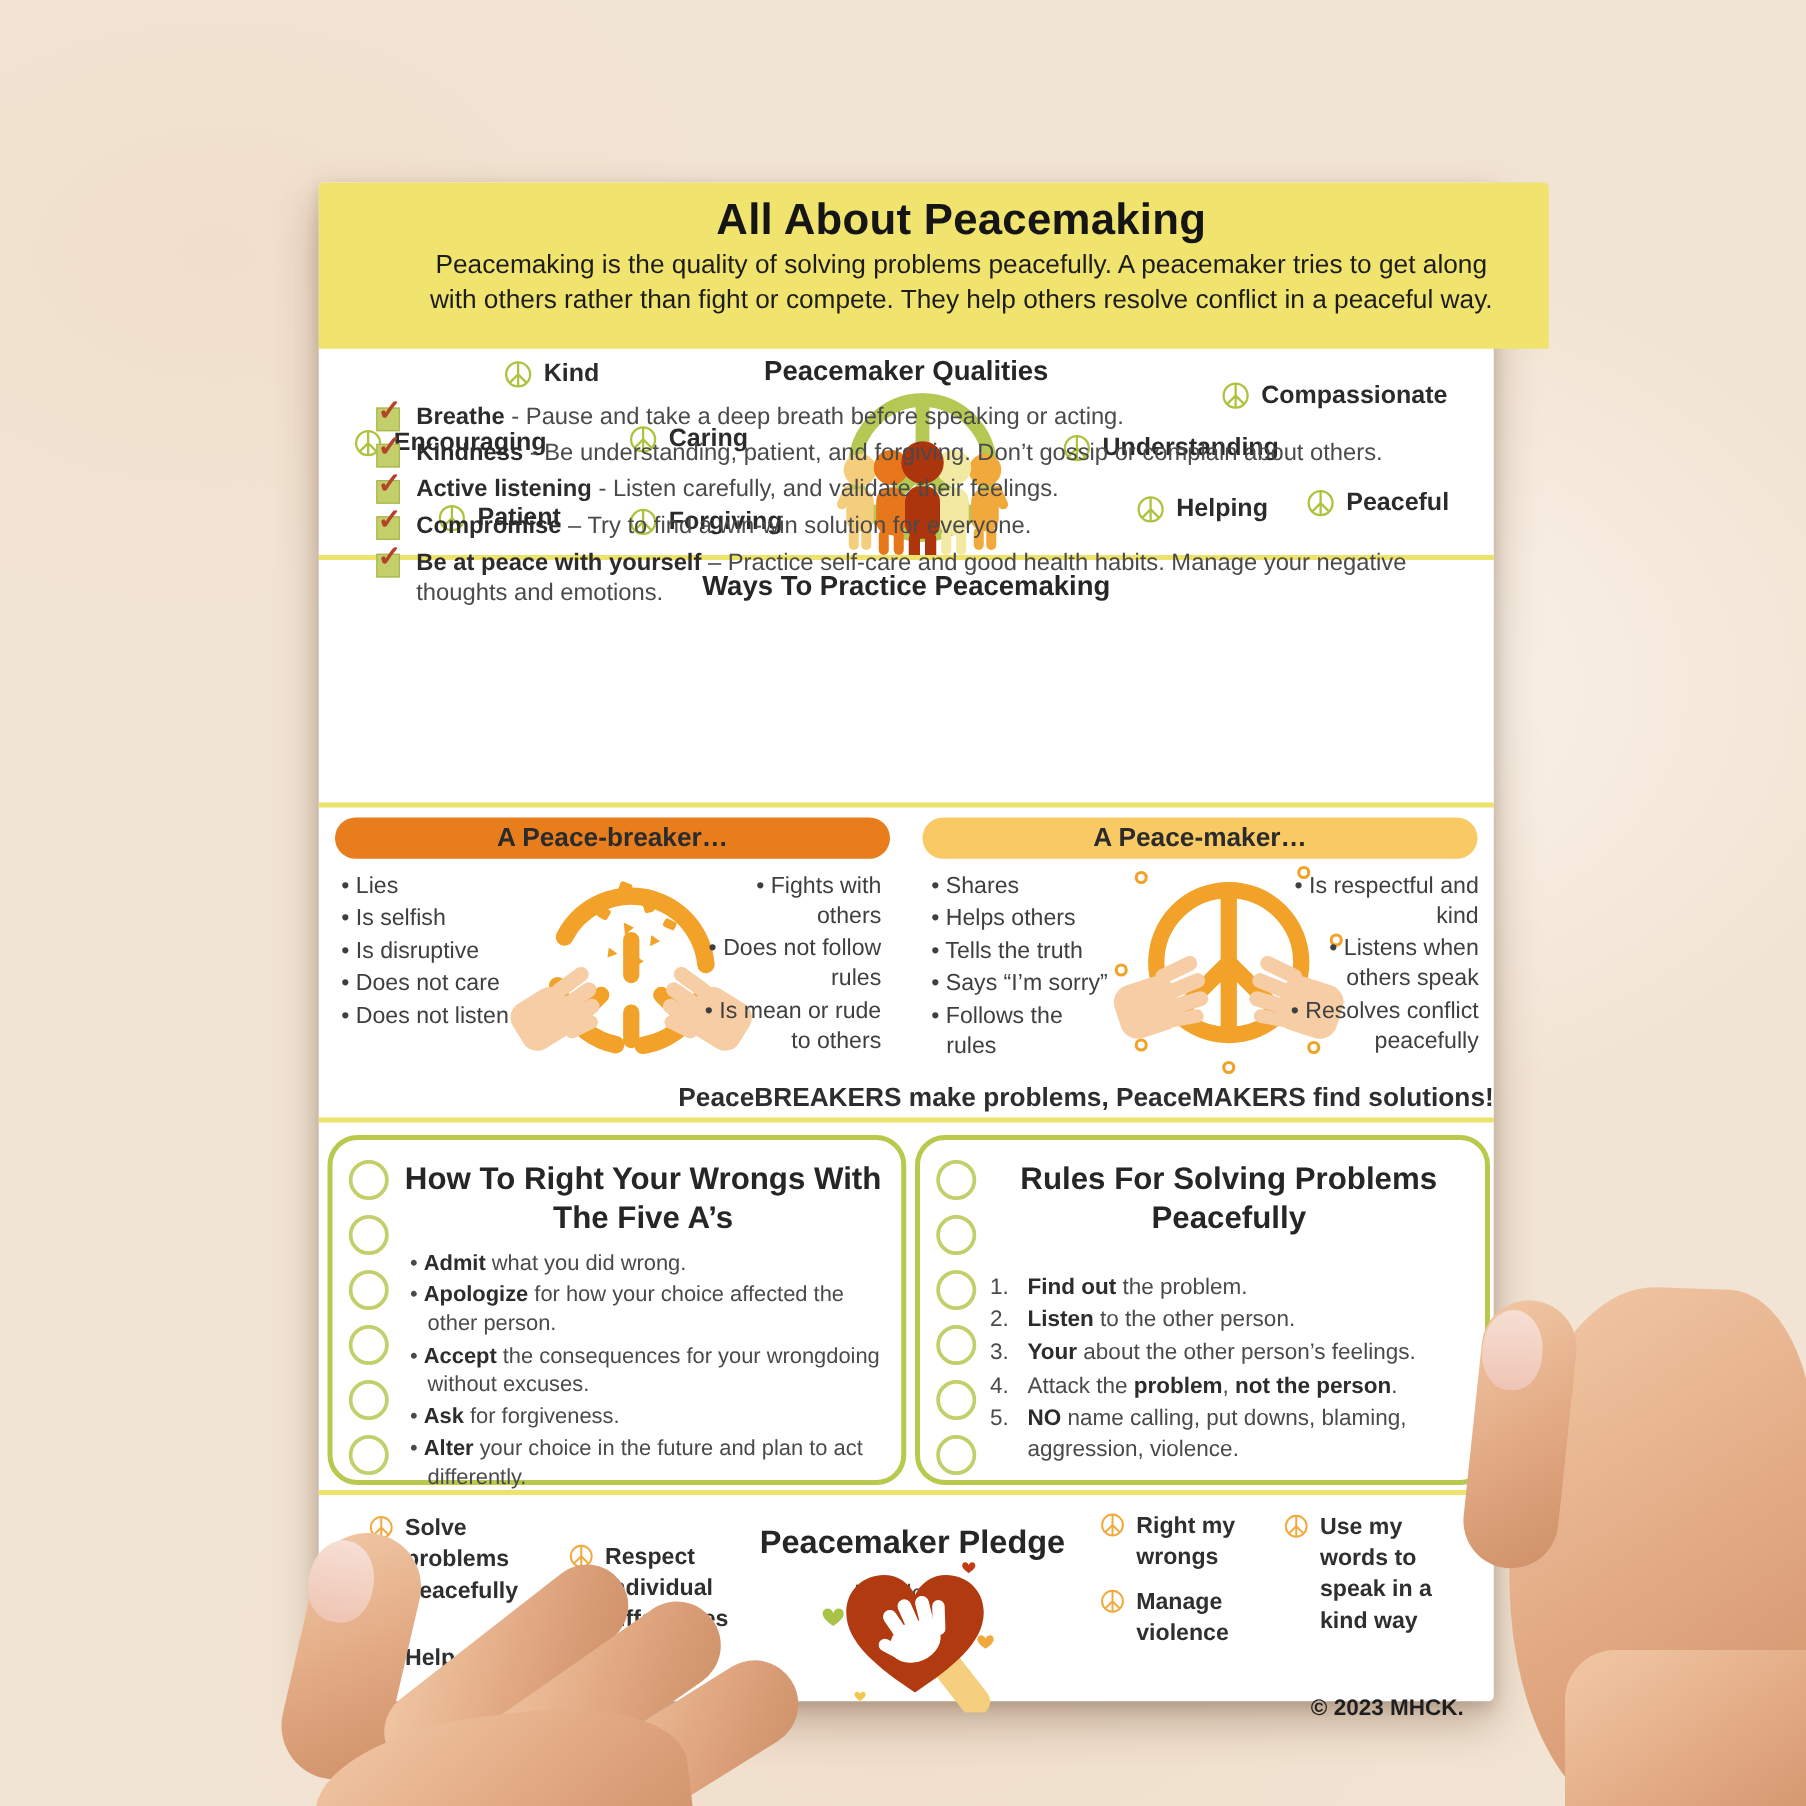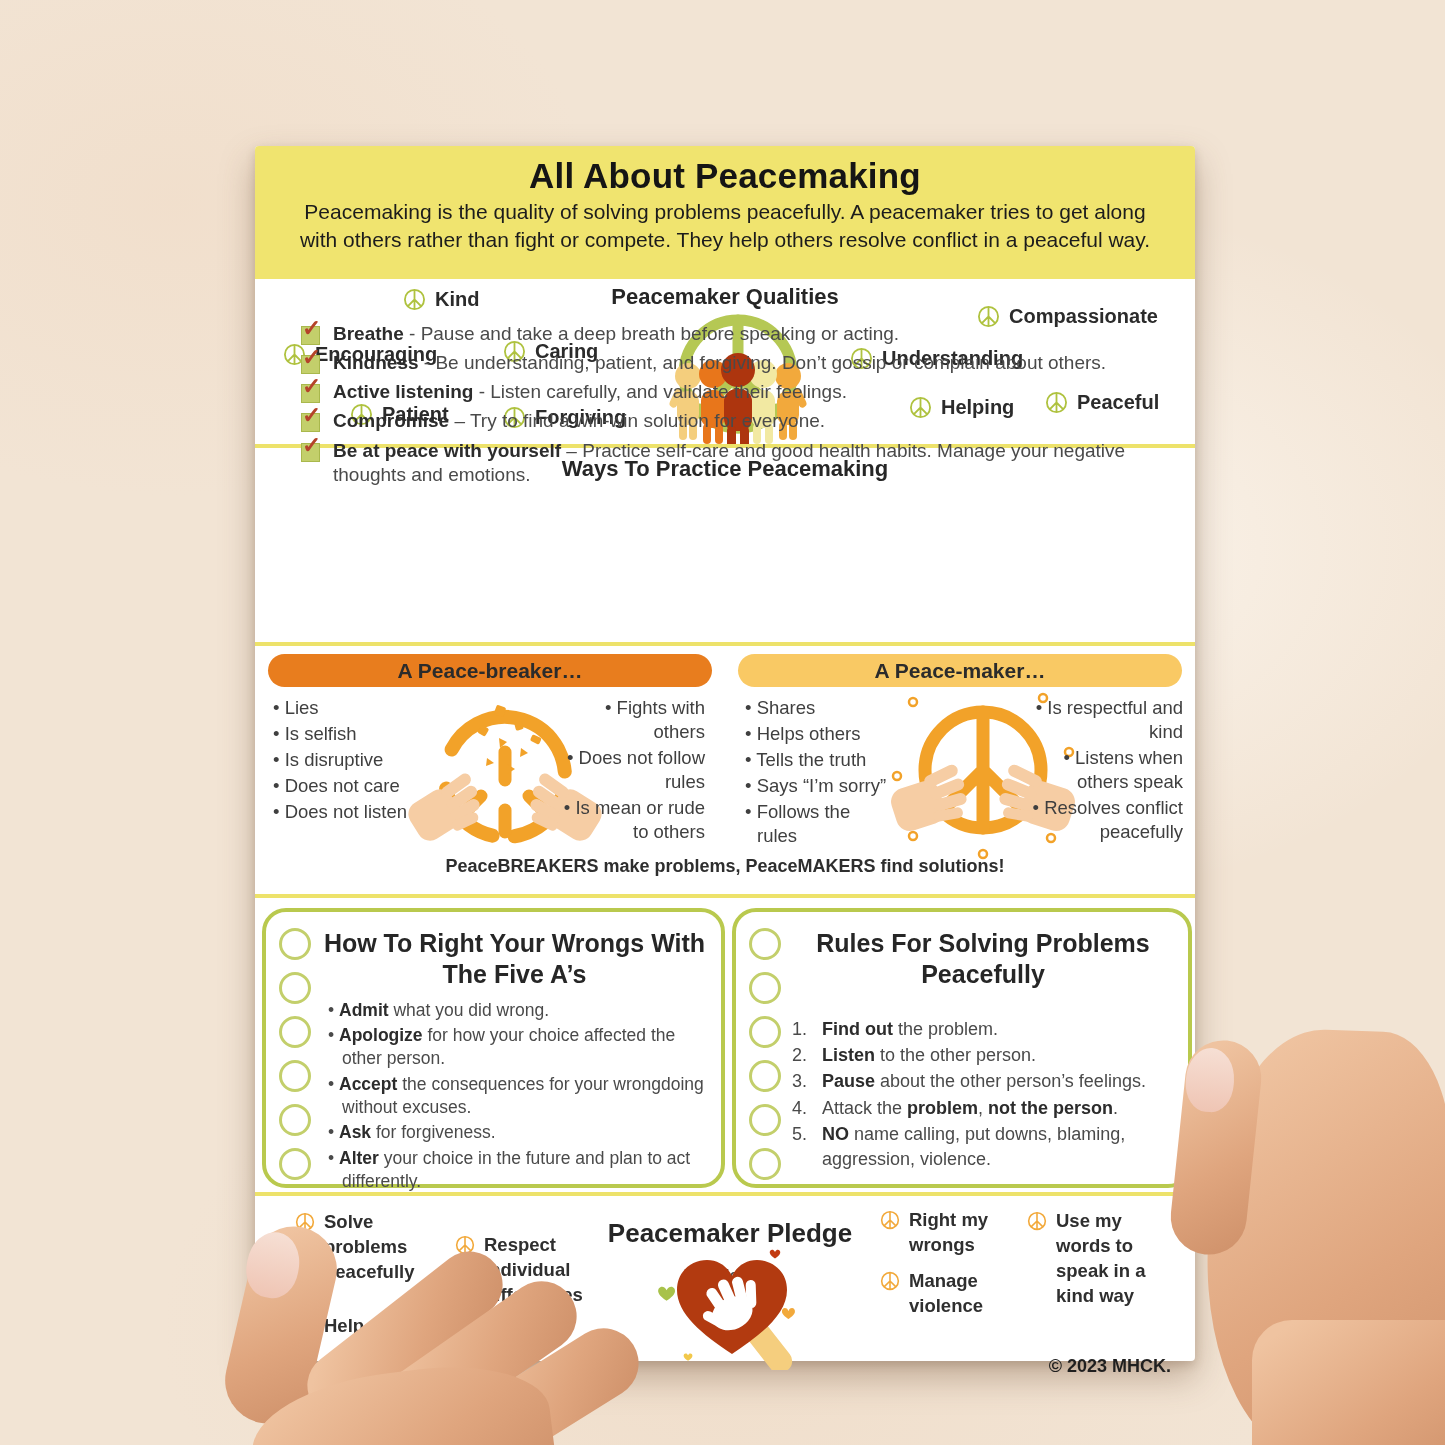--- a/index.html
+++ b/index.html
@@ -7,21 +7,21 @@
   .scene{position:relative;width:1445px;height:1445px;overflow:hidden;
     background:
       radial-gradient(ellipse 700px 500px at 72% 38%, rgba(252,246,238,.9), rgba(252,246,238,0) 70%),
       radial-gradient(ellipse 600px 420px at 12% 14%, rgba(240,219,198,.55), rgba(240,219,198,0) 70%),
       radial-gradient(ellipse 800px 500px at 50% 92%, rgba(238,216,194,.5), rgba(238,216,194,0) 70%),
       #F2E4D4;}
   .poster{position:absolute;left:255px;top:146px;width:940px;height:1215px;background:#fff;
     border-radius:4px;box-shadow:0 16px 34px rgba(110,80,55,.38), 0 4px 10px rgba(110,80,55,.22);}
   
   .ph{position:absolute;left:0;top:0;width:100%;height:133px;background:#F0E46F;text-align:center;
-    border-radius:4px 4px 0 0;}
+    border-radius:4px 4px 0 0;padding-left:44px;}
   .ph h1{margin:10px 0 2px;font-size:35px;font-weight:800;color:#151515;letter-spacing:.2px;}
   .ph p{margin:2px auto 0;width:880px;font-size:21px;line-height:1.33;color:#1c1c1c;font-weight:500;}
   
   .sec-title{position:absolute;width:100%;text-align:center;font-size:22px;font-weight:700;color:#262626;}
   .hr{position:absolute;left:0;width:100%;height:4px;background:#EDE26A;}
   .pi{width:23px;height:23px;flex:0 0 auto;}
   .b{font-weight:700;color:#2c2c2c;}
   
   .q-item{position:absolute;display:flex;align-items:center;gap:9px;font-size:20px;font-weight:600;color:#2b2b2b;}
   
@@ -32,21 +32,21 @@
   .ways-list p{margin:0;font-size:19px;line-height:1.27;color:#4a4a4a;}
   
   .pill{position:absolute;top:8px;height:33px;width:444px;border-radius:17px;text-align:center;
     font-size:21px;font-weight:700;color:#2b2b2b;line-height:33px;}
   .blist{margin:0;padding:0;list-style:none;position:absolute;font-size:18.5px;line-height:1.3;color:#3f3f3f;}
   .blist li{margin-bottom:2px;}
   .blist.l li::before{content:"• ";}
   .blist.l li{padding-left:14px;text-indent:-12px;}
   .blist.r{text-align:right;}
   .blist.r li::before{content:"• ";}
-  .slogan{position:absolute;left:0;top:210px;width:100%;text-align:center;font-size:18px;font-weight:600;color:#2e2e2e;}
+  .slogan{position:absolute;left:0;top:221px;width:100%;text-align:right;font-size:21px;font-weight:600;color:#2e2e2e;}
   
   .box{position:absolute;top:10px;height:272px;border:4px solid #B9C94E;border-radius:24px;background:#fff;}
   .box h3{margin:16px 10px 8px 52px;text-align:center;font-size:25px;font-weight:700;color:#262626;line-height:1.25;}
   .ring{position:absolute;left:13px;width:26px;height:26px;border:3px solid #C3CF6B;border-radius:50%;}
   .fa-list{margin:4px 10px 0 58px;padding:0;list-style:none;font-size:17.5px;line-height:1.3;color:#4a4a4a;}
   .fa-list li{padding-left:18px;text-indent:-14px;margin-bottom:3px;}
   .fa-list li::before{content:"•  ";}
   .rules-list{margin:26px 6px 0 56px;padding:0;list-style:none;font-size:18px;line-height:1.36;color:#4a4a4a;}
   .rules-list li{display:flex;gap:8px;margin-bottom:2px;}
   .rules-list .num{flex:0 0 22px;}
@@ -351,21 +351,21 @@
           <li>
               <span class="num">1.</span>
               <span><span class="b">Find out</span><span> the problem.</span></span>
             </li>
           <li>
               <span class="num">2.</span>
               <span><span class="b">Listen</span><span> to the other person.</span></span>
             </li>
           <li>
               <span class="num">3.</span>
-              <span><span class="b">Pause</span><span> about the other person’s feelings.</span></span>
+              <span><span class="b">Your</span><span> about the other person’s feelings.</span></span>
             </li>
           <li>
               <span class="num">4.</span>
               <span><span>Attack the </span><span class="b">problem</span><span>, </span><span class="b">not the person</span><span>.</span></span>
             </li>
           <li>
               <span class="num">5.</span>
               <span><span class="b">NO</span><span> name calling, put downs, blaming, aggression, violence.</span></span>
             </li>
         </ol>

